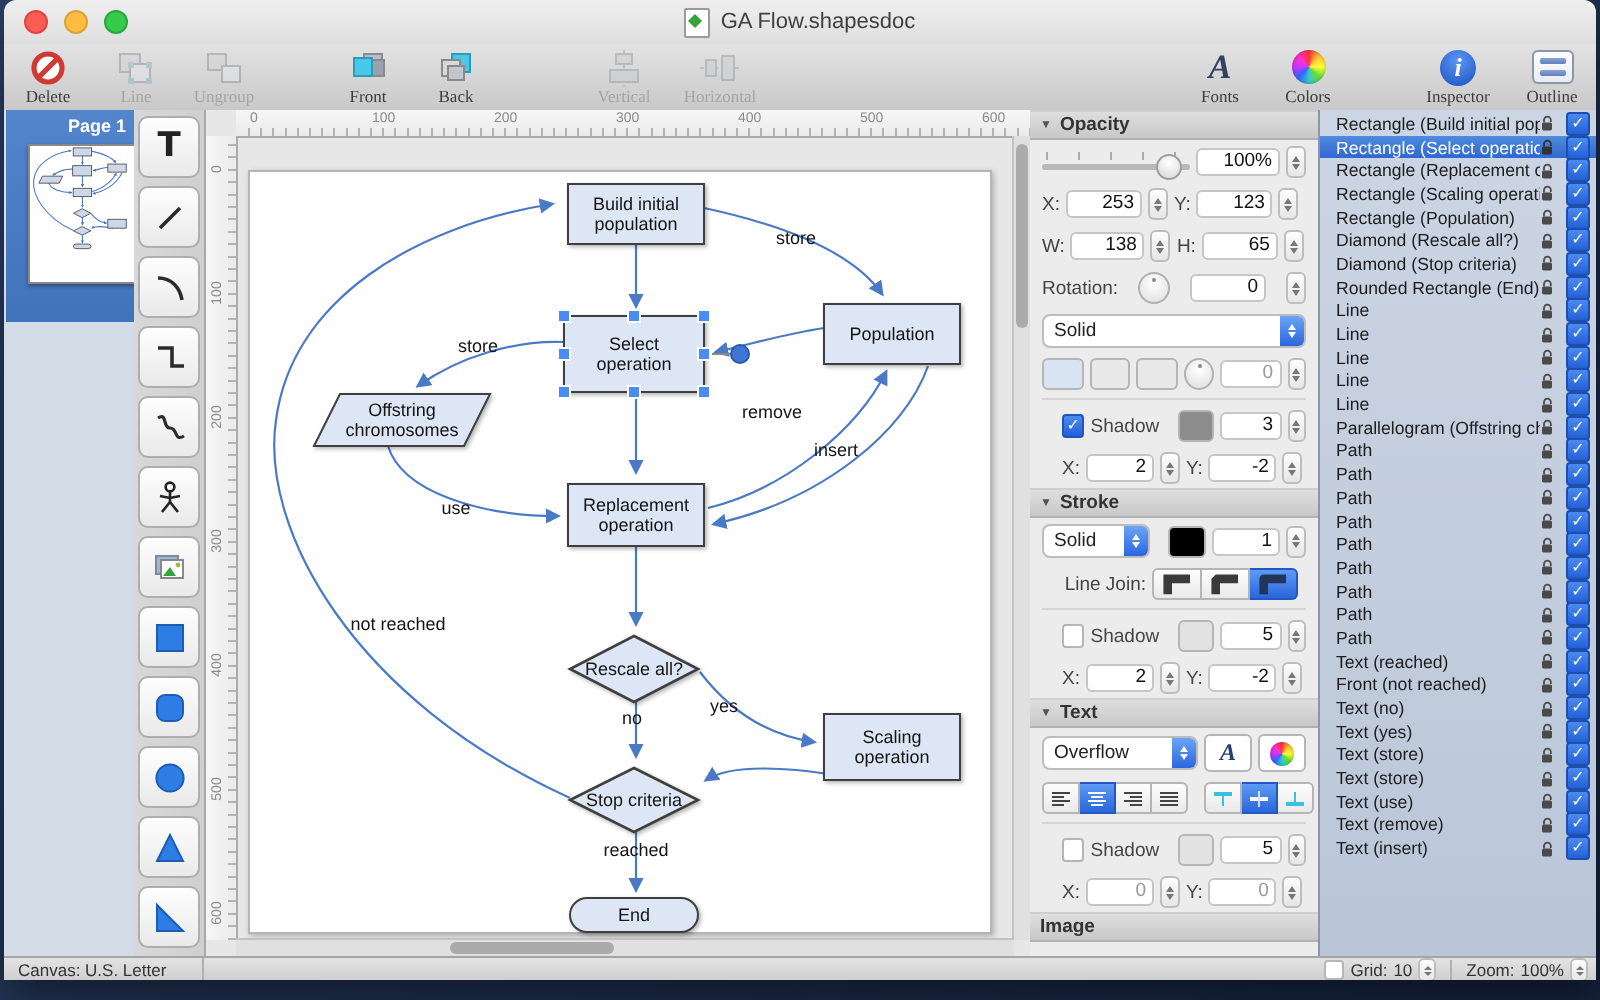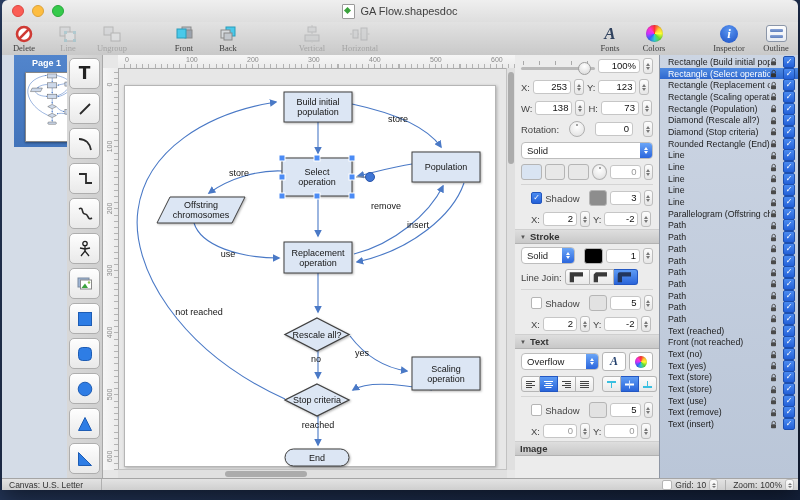--- a/index.html
+++ b/index.html
@@ -26,21 +26,21 @@
   .tb-spacer{flex:1;}
   .fonts-a{font-family:"Liberation Serif",serif;font-style:italic;font-weight:bold;font-size:17px;color:#30425e;line-height:17px;}
   .colorwheel{width:17px;height:17px;border-radius:50%;background:conic-gradient(#f33,#fc3,#ff3,#6d3,#3cc,#36f,#c3f,#f3c,#f33);box-shadow:inset 0 0 2px rgba(0,0,0,.3);}
   .inspector-i{width:18px;height:18px;border-radius:50%;background:radial-gradient(circle at 50% 30%,#5b97f2,#1c50c4);color:#fff;font-family:"Liberation Serif",serif;font-style:italic;font-weight:bold;font-size:13px;line-height:18px;text-align:center;}
   .outline-ic{width:19px;height:15px;border:1px solid #8b96a8;border-radius:3px;background:linear-gradient(#fdfdfd,#e8ecf2);position:relative;}
   .outline-ic:before,.outline-ic:after{content:"";position:absolute;left:3px;right:3px;height:3px;background:linear-gradient(#89a4d8,#5f80bd);border-radius:1px;}
   .outline-ic:before{top:3px;} .outline-ic:after{top:9px;}
   
   .content{position:absolute;left:0;top:55px;right:0;bottom:12px;}
   .pages-sidebar{position:absolute;left:0;top:0;width:65px;bottom:0;background:#d4dce7;border-right:1px solid #9aa4b2;}
-  .page-sel{position:absolute;left:12px;top:0;width:65px;height:92px;background:linear-gradient(#5285cc,#4173ba);}
+  .page-sel{position:absolute;left:1px;top:0;width:65px;height:106px;background:linear-gradient(#5285cc,#4173ba);padding-left:13px;}
   .page-label{font-size:9px;font-weight:bold;color:#fff;text-align:center;padding-top:3px;}
   .thumb{position:absolute;left:11px;top:17px;width:52px;height:68px;background:#fff;border:1px solid #888;box-shadow:0 1px 2px rgba(0,0,0,.4);}
   
   .tool-palette{position:absolute;left:65px;top:0;width:36px;bottom:0;background:linear-gradient(90deg,#d8d8d8,#cfcfcf);border-right:1px solid #a8a8a8;padding-top:3px;box-sizing:border-box;}
   .tool{width:29px;height:29px;margin:0 auto 4px auto;border:1px solid #aeaeae;border-radius:5px;background:linear-gradient(#fefefe,#e9e9e9);display:flex;align-items:center;justify-content:center;box-shadow:0 1px 1px rgba(255,255,255,.7) inset;}
   .tool svg{display:block;}
   .tool .T{font-weight:bold;font-size:17px;color:#222;font-family:"DejaVu Sans","Liberation Sans",sans-serif;line-height:17px;}
   
   .canvas-area{position:absolute;left:101px;top:0;width:412px;bottom:0;background:#e7e7e7;}
   .hruler{position:absolute;left:15px;right:0;top:0;height:13px;background:linear-gradient(#f6f6f6,#ebebeb);border-bottom:1px solid #ababab;overflow:hidden;}
@@ -447,20 +447,24 @@
       <div class="hscroll">
             <div class="thumbh"></div>
           </div>
       <div class="vscroll">
             <div class="thumbv"></div>
           </div>
     </div>
 
     <div class="inspector">
 
+      <div class="isec-h">
+            <span class="disc">▼</span>
+            <span>Opacity</span>
+          </div>
       <div class="irow">
         <div class="slider">
               <div class="stick"></div>
               <div class="track"></div>
               <div class="knob"></div>
             </div>
         <span class="fld" style="width:34px">100%</span>
         <span class="stp">
               <i class="up"></i>
               <i class="dn"></i>
@@ -482,21 +486,21 @@
             </span>
       </div>
       <div class="irow">
         <span class="lab">W:</span>
         <span class="fld" style="width:29px">138</span>
         <span class="stp">
               <i class="up"></i>
               <i class="dn"></i>
             </span>
         <span class="lab">H:</span>
-        <span class="fld" style="width:30px">73</span>
+        <span class="fld" style="width:30px">65</span>
         <span class="stp">
               <i class="up"></i>
               <i class="dn"></i>
             </span>
       </div>
       <div class="irow" style="justify-content:space-between">
         <span class="lab">Rotation:</span>
         <span class="dial"></span>
         <span class="fld" style="width:30px">0</span>
         <span class="stp">
@@ -563,21 +567,21 @@
                 <i class="dn"></i>
               </span>
             </div>
         <span class="swatch" style="width:18px;background:#000;margin-left:6px"></span>
         <span class="fld" style="width:26px">1</span>
         <span class="stp">
               <i class="up"></i>
               <i class="dn"></i>
             </span>
       </div>
-      <div class="irow" style="padding-right:10px">
+      <div class="irow" style="justify-content:flex-end;padding-right:10px">
         <span class="lab">Line Join:</span>
         <div class="grp">
           <span class="joinbtn">
                 <svg width="18" height="12" viewBox="0 0 20 14">
                   <path d="M4 13 V4 H17" fill="none" stroke="#3a3a3a" stroke-width="5" stroke-linejoin="miter"></path>
                 </svg>
               </span>
           <span class="joinbtn">
                 <svg width="18" height="12" viewBox="0 0 20 14">
                   <path d="M4 13 V4 H17" fill="none" stroke="#3a3a3a" stroke-width="5" stroke-linejoin="bevel"></path>

